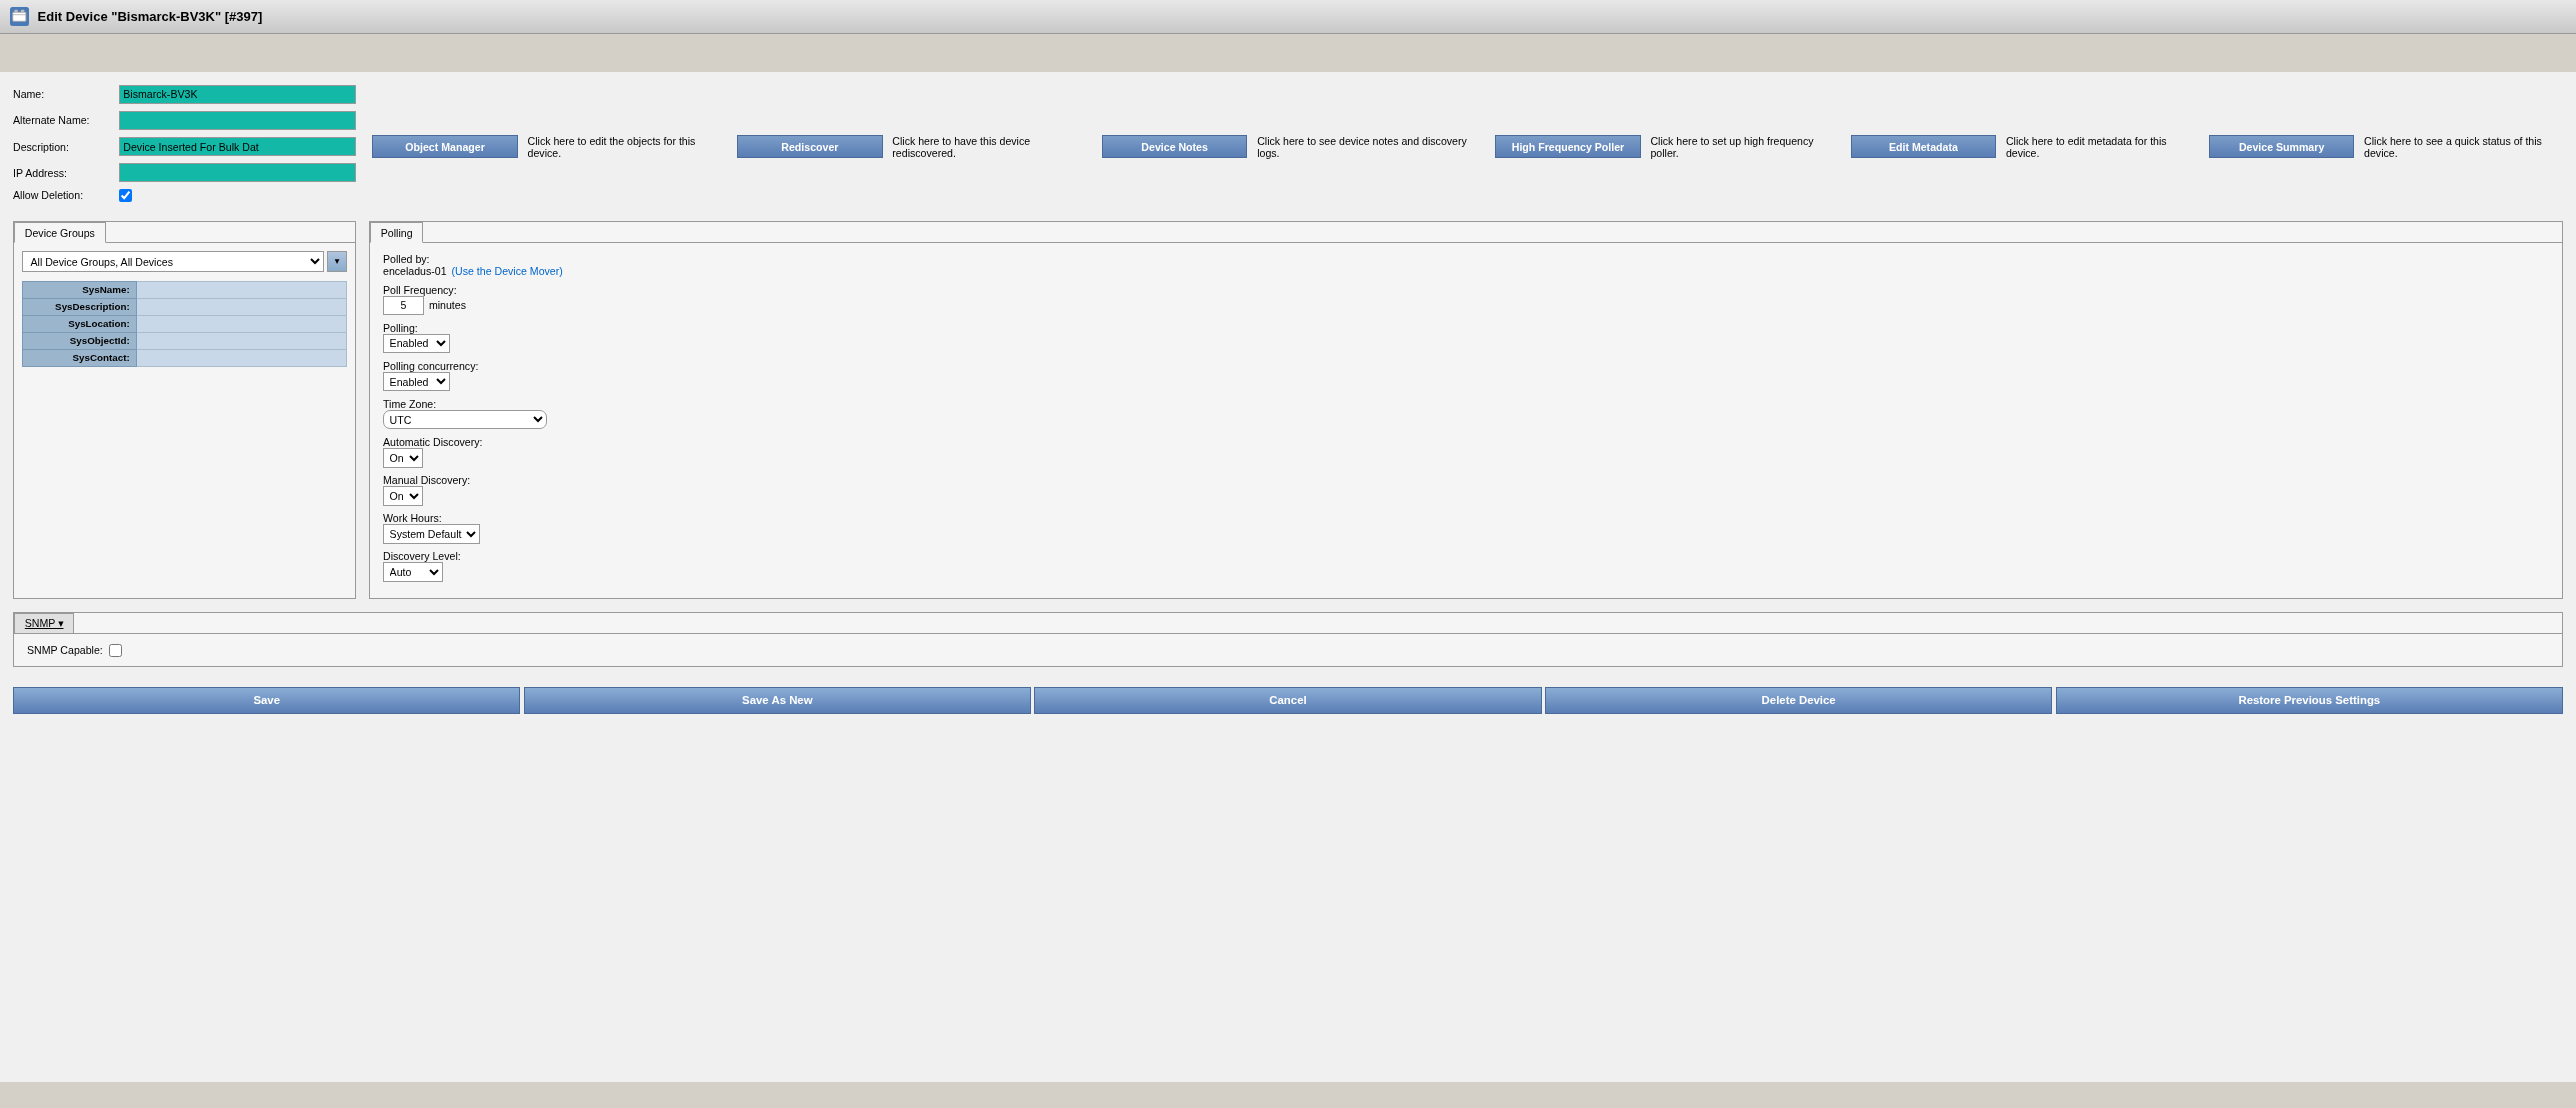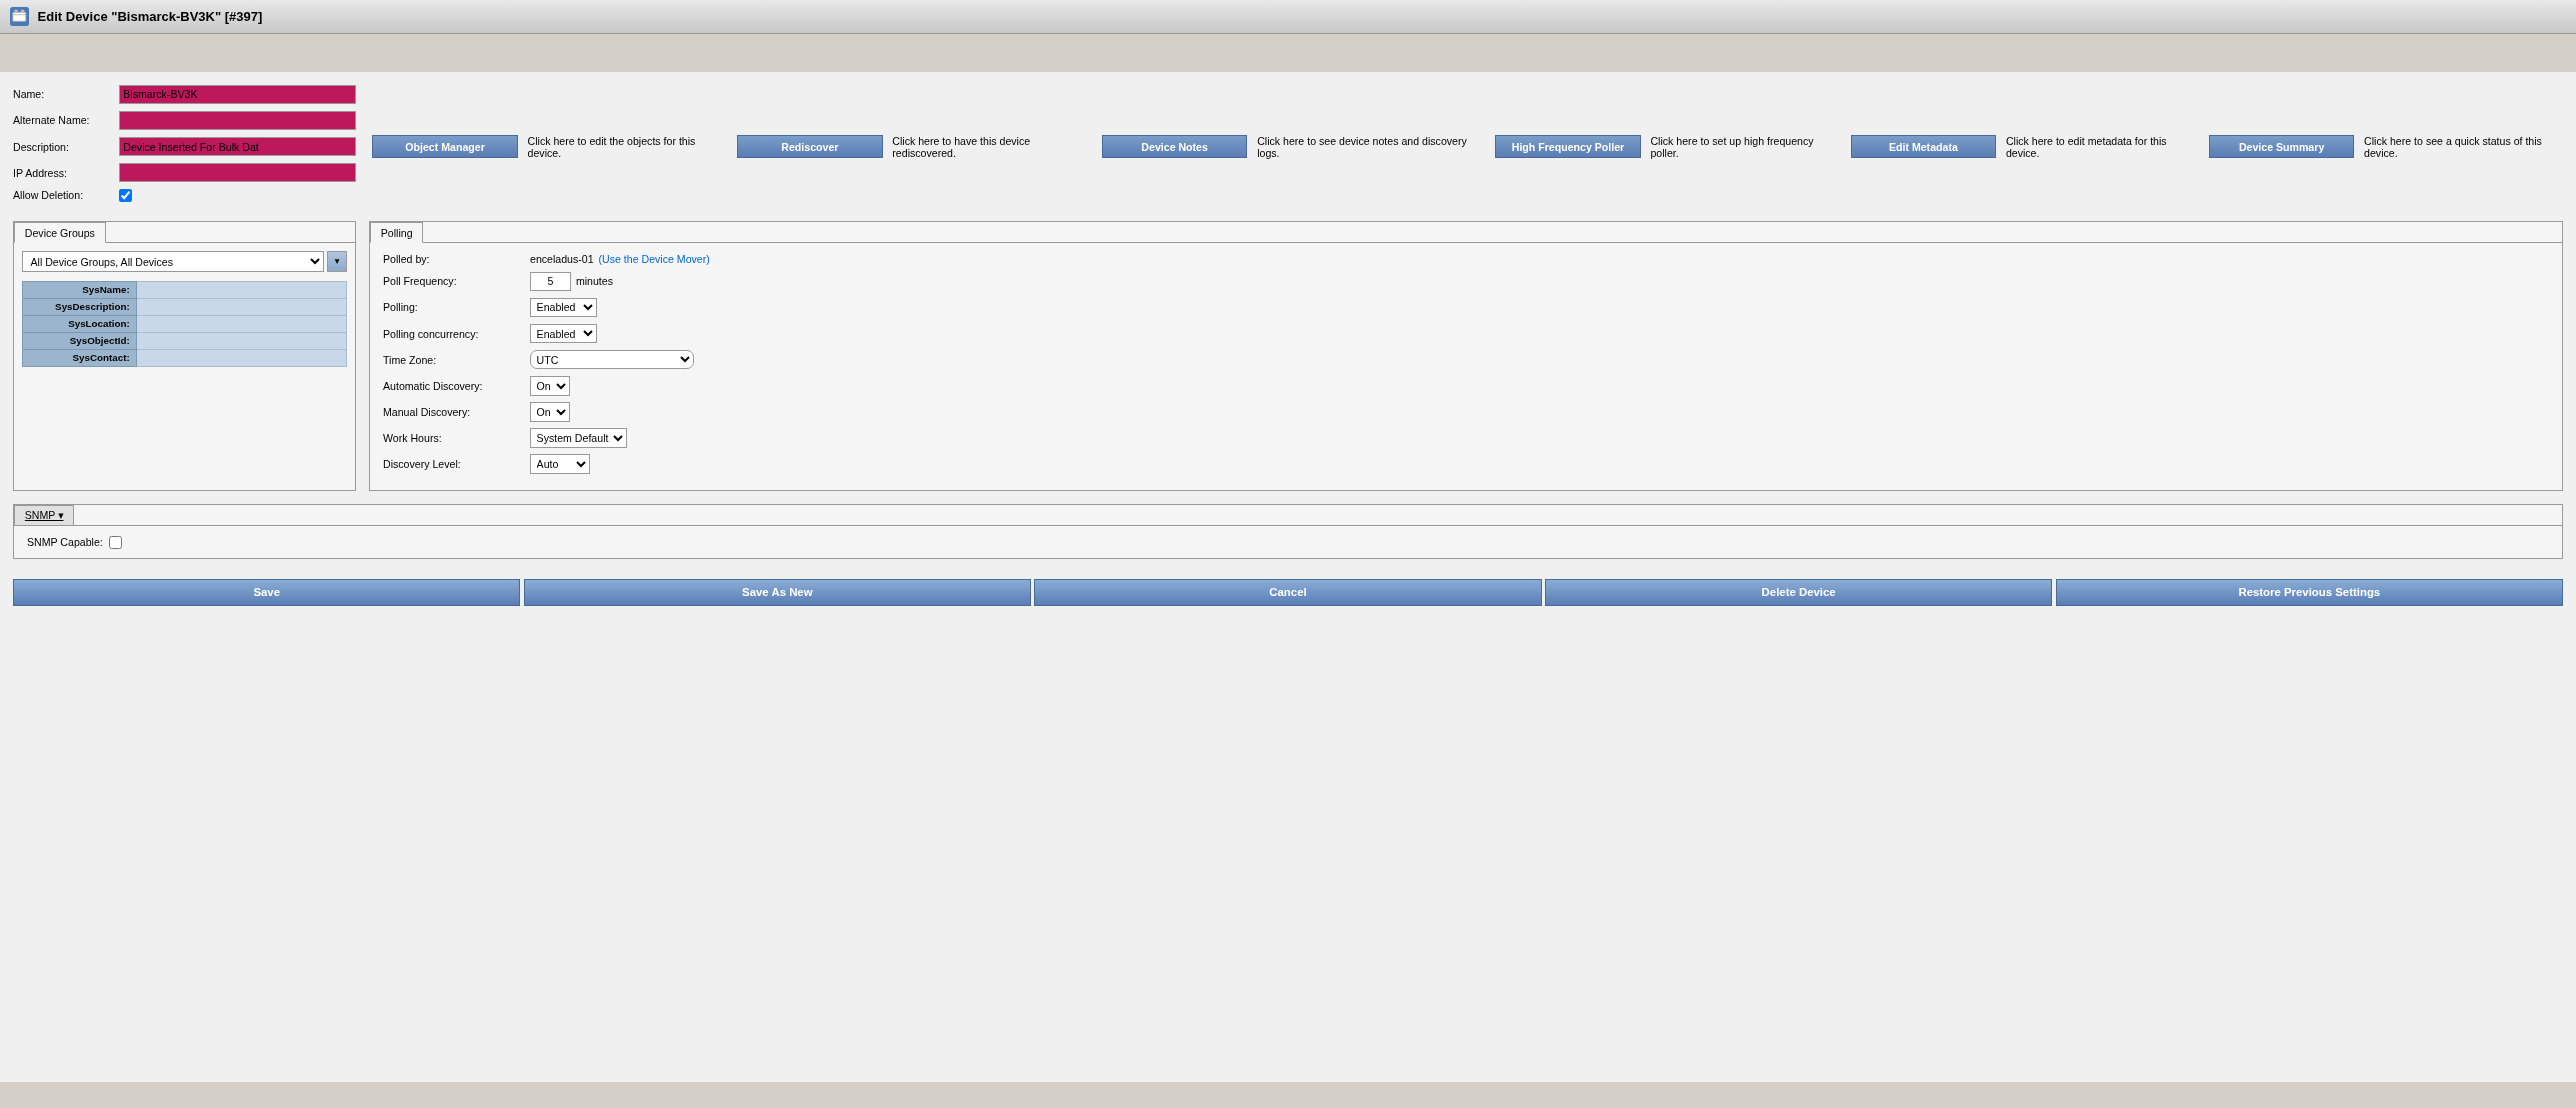--- a/index.html
+++ b/index.html
@@ -46,21 +46,21 @@
     }
     .field-label {
       width: 106px;
       text-align: left;
       font-size: 10.6px;
     }
     .field-input {
       flex: 1;
       height: 19.6px;
       border: 0.8px solid #999;
-      background: #be185d;
+      background: #14b8a6;
       padding: 1.6px 3.3px;
       font-size: 10.6px;
     }
 
     .allow-deletion-row {
       display: flex;
       align-items: center;
       margin-bottom: 6.5px;
     }
 
@@ -172,22 +172,22 @@
     .polling-panel {
       flex: 1;
       border: 0.8px solid #999;
       background: #f5f5f5;
     }
 
     .polling-body { padding: 9.8px 13px; }
 
     .polling-row {
       display: flex;
-      align-items: center;
       margin-bottom: 6.5px;
+      flex-direction: column;
     }
     .polling-label {
       width: 147px;
       font-size: 10.6px;
     }
     .polling-value {
       display: flex;
       align-items: center;
       gap: 4.9px;
     }

